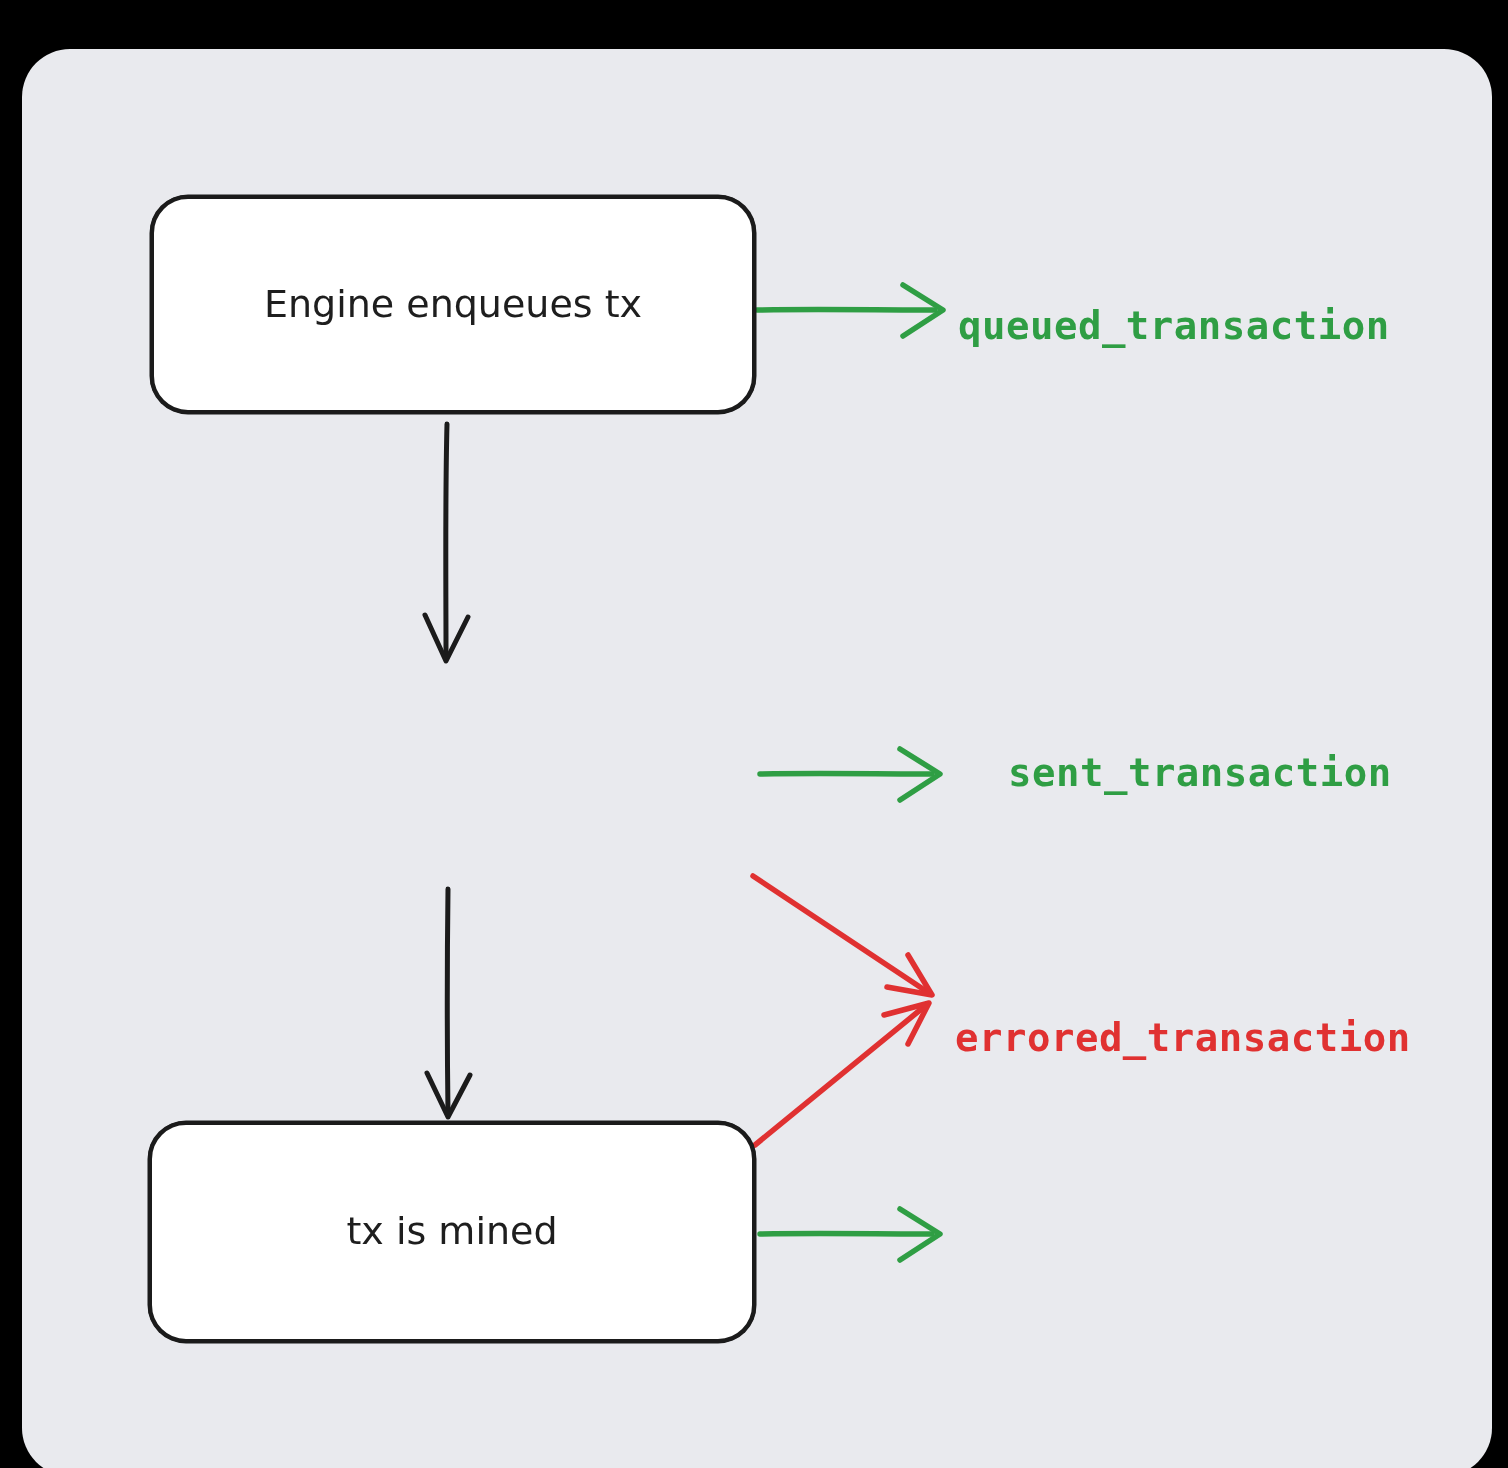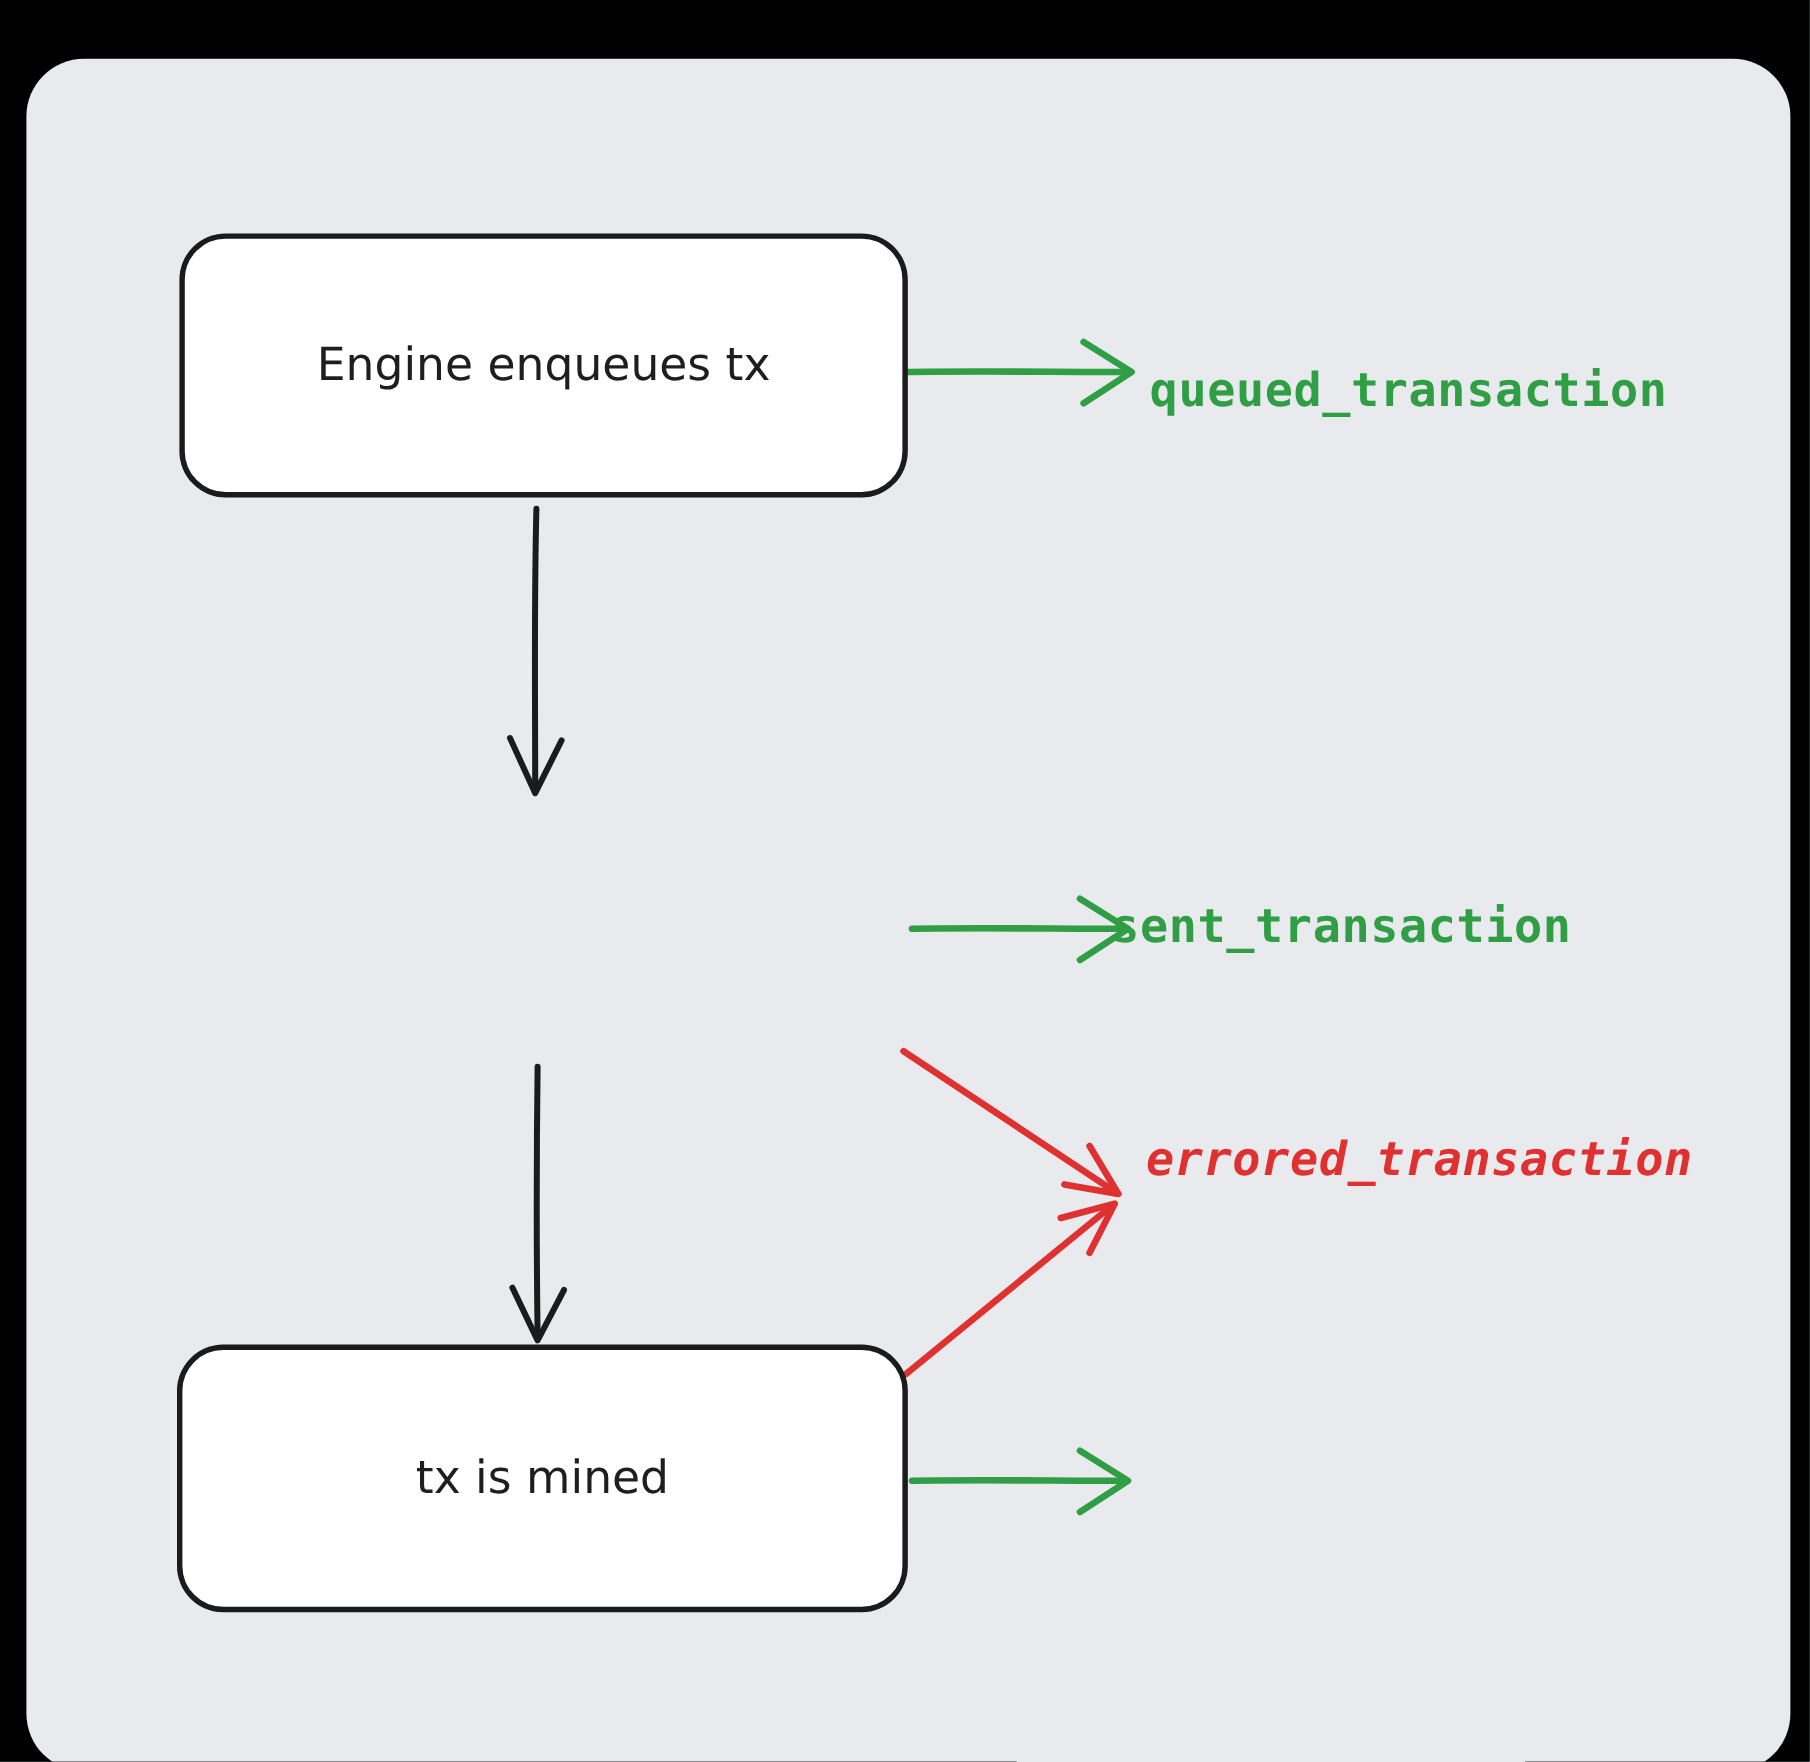--- a/index.html
+++ b/index.html
@@ -58,22 +58,22 @@
     position: absolute;
     font-family: "DejaVu Sans Mono", "Liberation Mono", monospace;
     font-weight: 700;
     font-size: 39px;
     letter-spacing: 0.5px;
     white-space: nowrap;
   }
   .event-success { color: var(--success); }
   .event-error   { color: var(--error); }
   .label-queued  { left: 958px; top: 270px; }
-  .label-sent    { left: 926px; top: 717px; }
-  .label-errored { left: 955px; top: 911px; font-style: italic; }
+  .label-sent    { left: 1008px; top: 717px; }
+  .label-errored { left: 955px; top: 982px; }
   .label-mined   { left: 958px; top: 1177px; }
 </style>
 </head>
 <body>
 
 <div class="stage">
 
   <div class="panel"></div>
 
   <svg class="arrows" viewBox="0 0 1508 1468" xmlns="http://www.w3.org/2000/svg">

